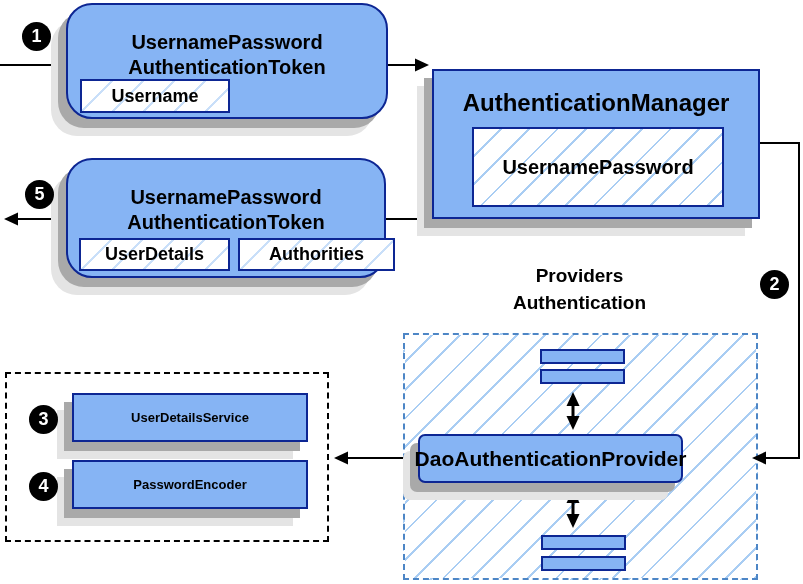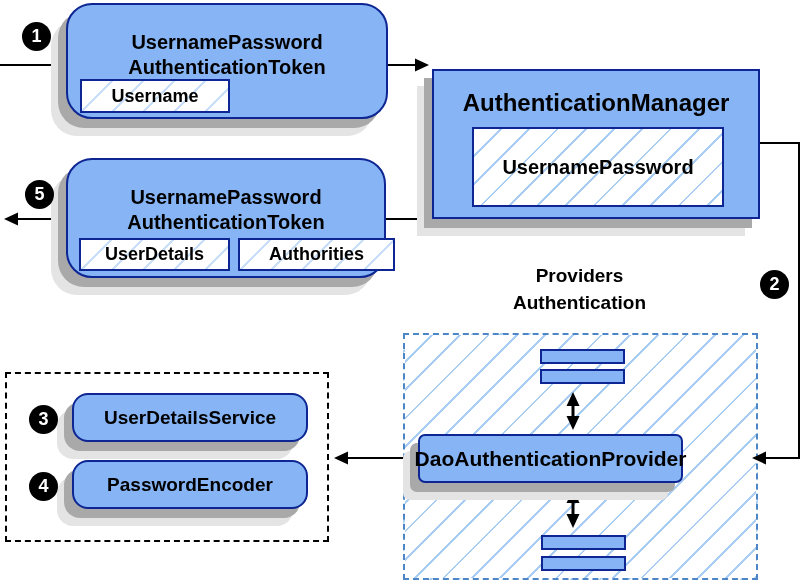--- a/index.html
+++ b/index.html
@@ -68,22 +68,22 @@
   .dao{
     left:418px;top:434px;width:265px;height:49px;
     display:flex;align-items:center;justify-content:center;font-size:21px;border-radius:7px;
   }
 
   .group-services{
     position:absolute;left:5px;top:372px;width:324px;height:170px;z-index:1;box-sizing:border-box;
     border:2px dashed var(--services-border);
   }
   .service{
-    display:flex;align-items:center;justify-content:center;font-size:19px;
-    width:236px;height:49px;left:72px;border-radius:16px;
+    display:flex;align-items:center;justify-content:center;font-size:13px;
+    width:236px;height:49px;left:72px;
   }
 
   .badge{
     position:absolute;z-index:4;width:29px;height:29px;border-radius:50%;
     background:var(--badge-bg);color:var(--badge-text);
     display:flex;align-items:center;justify-content:center;
     font-size:18px;font-weight:700;
   }
   .heading{
     position:absolute;z-index:3;text-align:center;font-size:19px;line-height:27px;font-weight:700;

